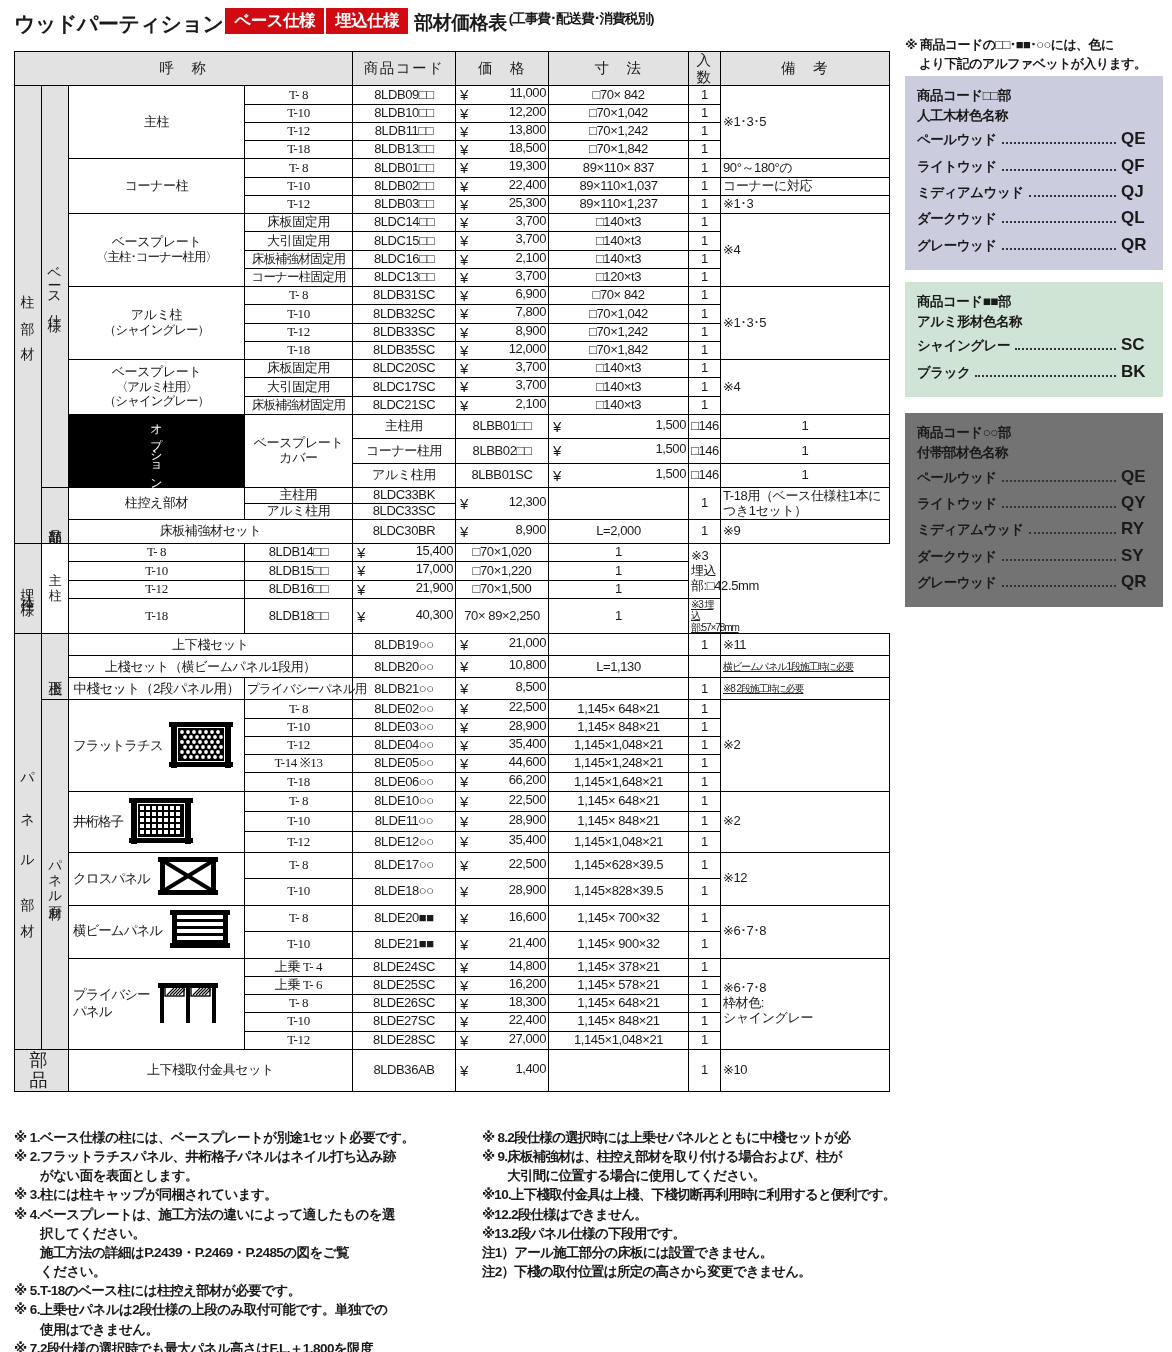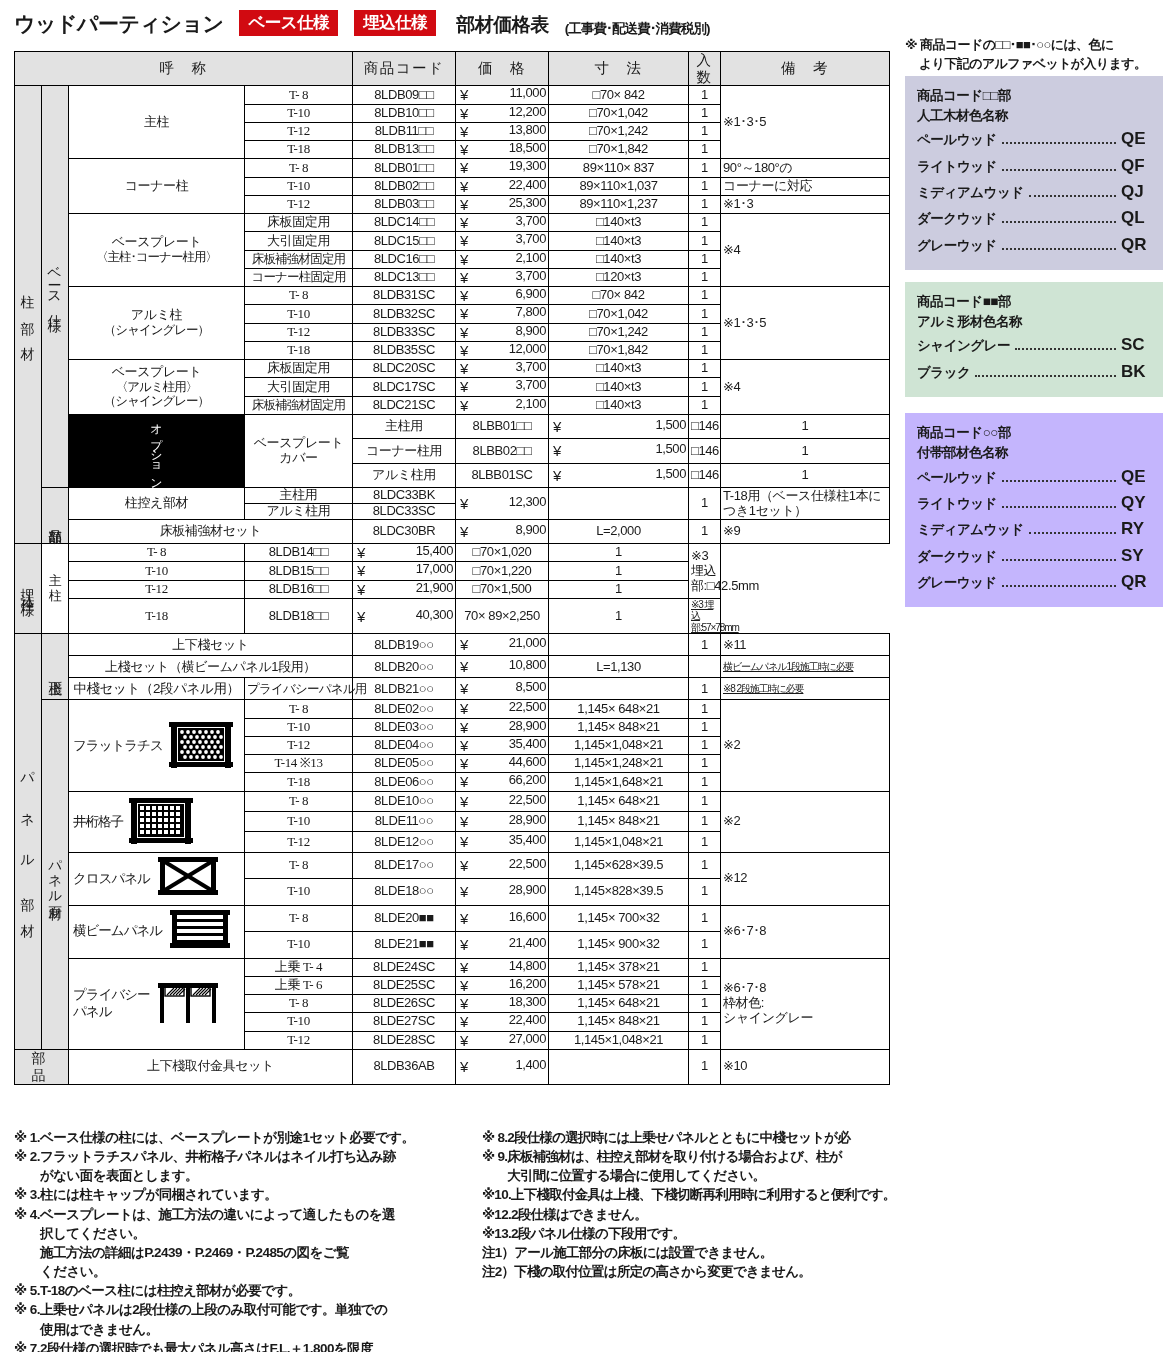--- a/index.html
+++ b/index.html
@@ -11,23 +11,23 @@
     width: 1172px; height: 1352px;
     font-family: "Liberation Sans", "DejaVu Sans", sans-serif;
     color: #1a1a1a;
     position: relative;
     overflow: hidden;
   }
 
   
   .title-bar {
     display: flex;
-    align-items: flex-end;
-    padding: 18px 0 6px 14px;
-    gap: 16px;
+    align-items: flex-start;
+    padding: 10px 0 6px 14px;
+    gap: 2px;
     height: 44px;
   }
   .title-main {
     font-size: 21px;
     font-weight: bold;
     letter-spacing: -0.5px;
     white-space: nowrap;
   }
   .title-tag {
     background: #d10a11;
@@ -139,21 +139,21 @@
     letter-spacing: -0.6px;
     margin-bottom: 2px;
   }
   .sb-note .ind { display:block; padding-left: 14px; }
   .sb-box {
     padding: 10px 12px 12px 12px;
     margin-bottom: 12px;
   }
   .sb-box.wood  { background: #ccccdf; }
   .sb-box.alumi { background: #cfe4d4; }
-  .sb-box.attach{ background: #c4b5fd; margin-top: 16px; }
+  .sb-box.attach{ background: #737373; margin-top: 16px; }
   .sb-title {
     font-size: 13.5px;
     font-weight: bold;
     letter-spacing: -0.5px;
     line-height: 1.5;
   }
   .sb-row {
     display: flex;
     align-items: baseline;
     font-size: 13.5px;
@@ -776,21 +776,21 @@
     </tr>
     <tr>
       <td class="variant">T-12</td>
       <td class="code">8LDE28SC</td>
       <td class="price"><span class="yen">¥</span><span>27,000</span></td>
       <td class="dim">1,145×1,048×21</td>
       <td class="qty">1</td>
     </tr>
 
     <tr>
-      <td class="vcell" colspan="2" style="height:30px"><span style="letter-spacing:6px;font-size:14px">部　品</span></td>
+      <td class="vcell" colspan="2" style="height:30px"><span style="letter-spacing:6px;font-size:18px">部　品</span></td>
       <td class="full" colspan="2">上下棧取付金具セット</td>
       <td class="code">8LDB36AB</td>
       <td class="price"><span class="yen">¥</span><span>1,400</span></td>
       <td class="dim"></td>
       <td class="qty">1</td>
       <td class="remark">※10</td>
     </tr>
   </tbody>
 </table>
 </div>

